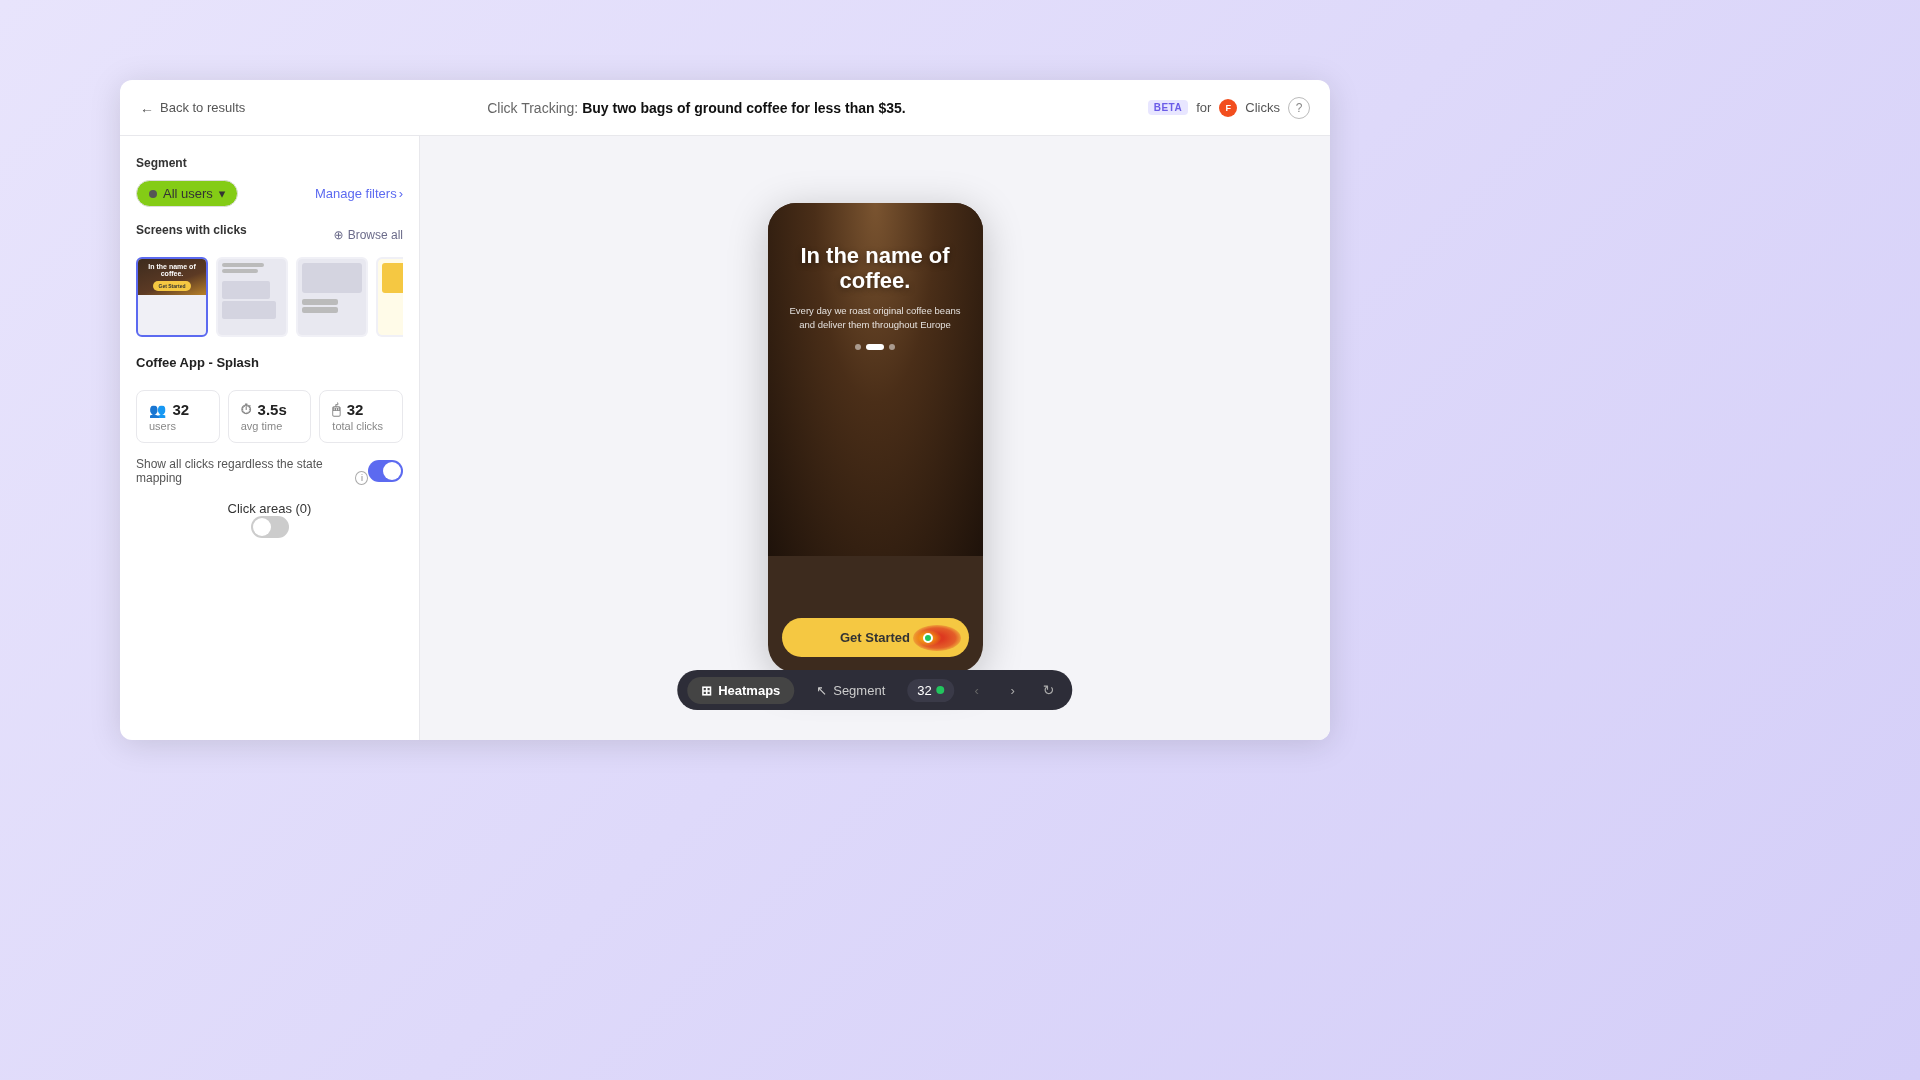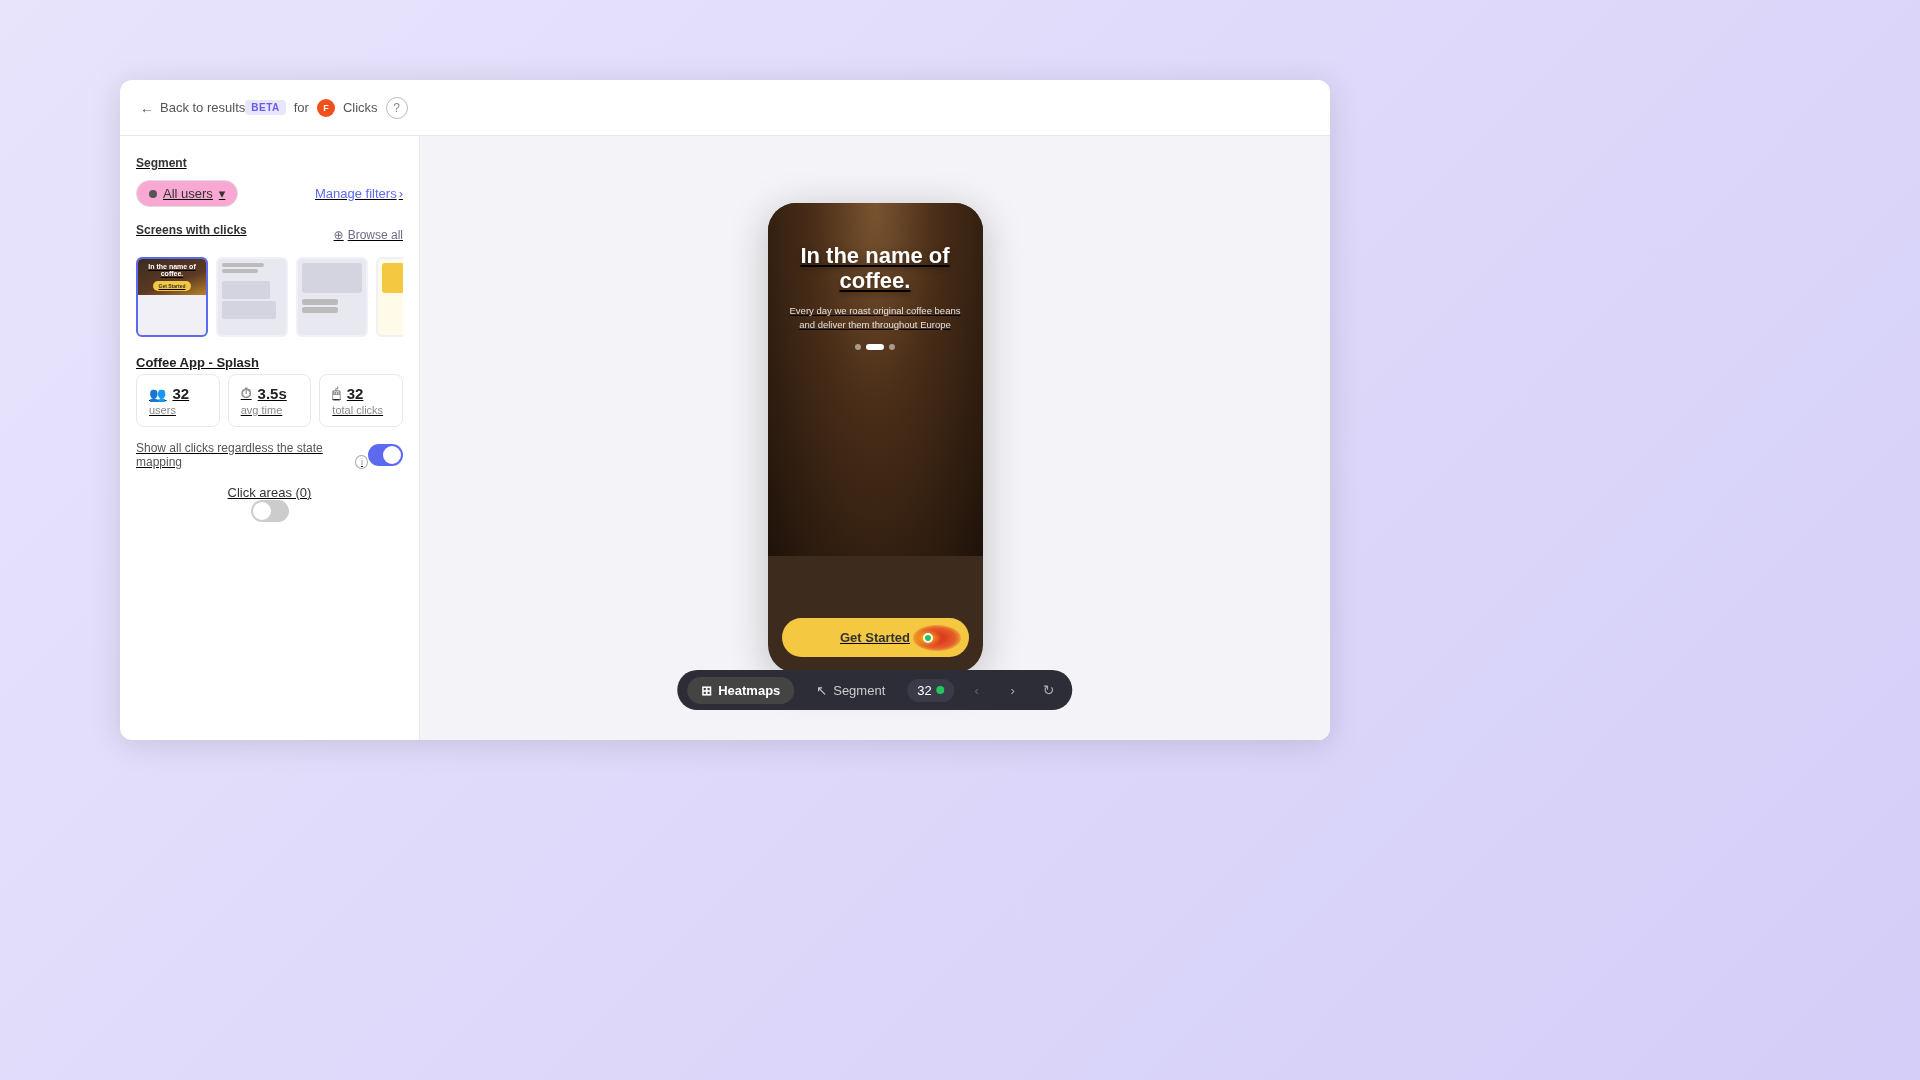--- a/index.html
+++ b/index.html
@@ -83,21 +83,20 @@
       border-radius: 50%;
       border: 1.5px solid #bbb;
       display: flex; align-items: center; justify-content: center;
       font-size: 12px; color: #888; cursor: pointer;
     }
     
     .body {
       display: flex;
       flex: 1;
       overflow: hidden;
-      text-decoration: underline;
     }
     
     .sidebar {
       width: 300px;
       border-right: 1px solid #e8e8ec;
       padding: 20px 16px;
       overflow-y: auto;
       flex-shrink: 0;
     }
     .section-label {
@@ -108,21 +107,21 @@
     }
     .segment-btn {
       display: inline-flex;
       align-items: center;
       gap: 6px;
       border: 1.5px solid #ddd;
       border-radius: 20px;
       padding: 5px 12px;
       font-size: 13px;
       color: #333;
-      background: #f9a8d4;
+      background: #84cc16;
       cursor: pointer;
     }
     .segment-dot {
       width: 8px; height: 8px;
       background: #555;
       border-radius: 50%;
     }
     .manage-filters {
       color: #5c6af0;
       font-size: 13px;
@@ -181,21 +180,21 @@
       background: #f5c842;
       color: #333;
       font-size: 5px;
       border-radius: 8px;
       padding: 2px 6px;
     }
     .screen-name {
       font-size: 13px;
       font-weight: 600;
       color: #222;
-      margin-bottom: 4px;
+      margin-bottom: 20px;
     }
     .stats-row {
       display: flex;
       gap: 8px;
       margin-bottom: 14px;
     }
     .stat-card {
       flex: 1;
       border: 1.5px solid #e8e8ec;
       border-radius: 8px;
@@ -474,20 +473,24 @@
 
 <div class="bg-decoration"></div>
 
 <div class="main-window">
 
   <div class="header">
     <a class="back-btn">
       <span class="back-arrow">←</span>
       <span>Back to results</span>
     </a>
+    <div class="header-title">
+      <span>Click Tracking:</span>
+      <strong> Buy two bags of ground coffee for less than $35.</strong>
+    </div>
     <div class="header-right">
       <span class="beta-badge">BETA</span>
       <span class="figma-text">for</span>
       <span class="figma-icon">F</span>
       <span class="figma-text">Clicks</span>
       <div class="help-btn">
         <span>?</span>
       </div>
     </div>
   </div>

